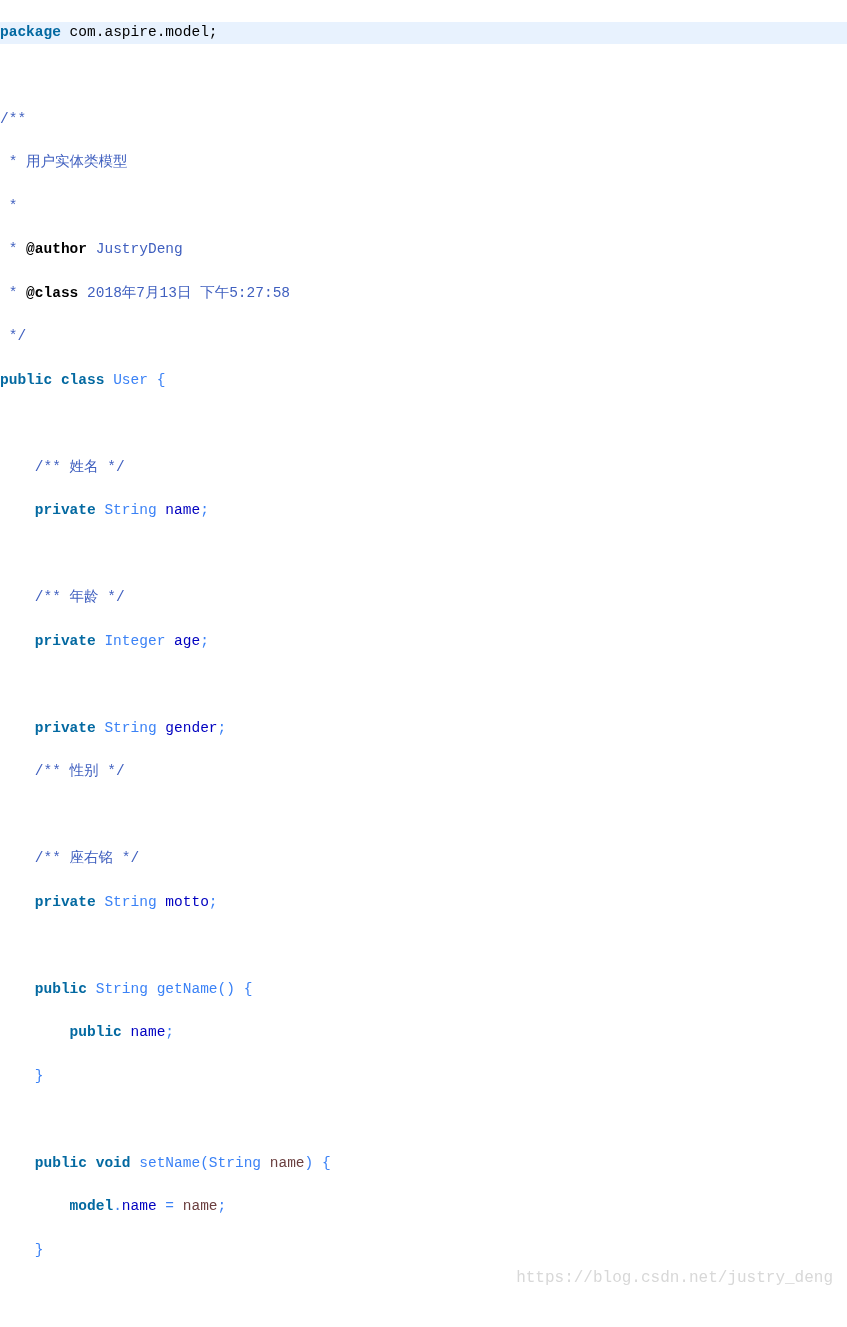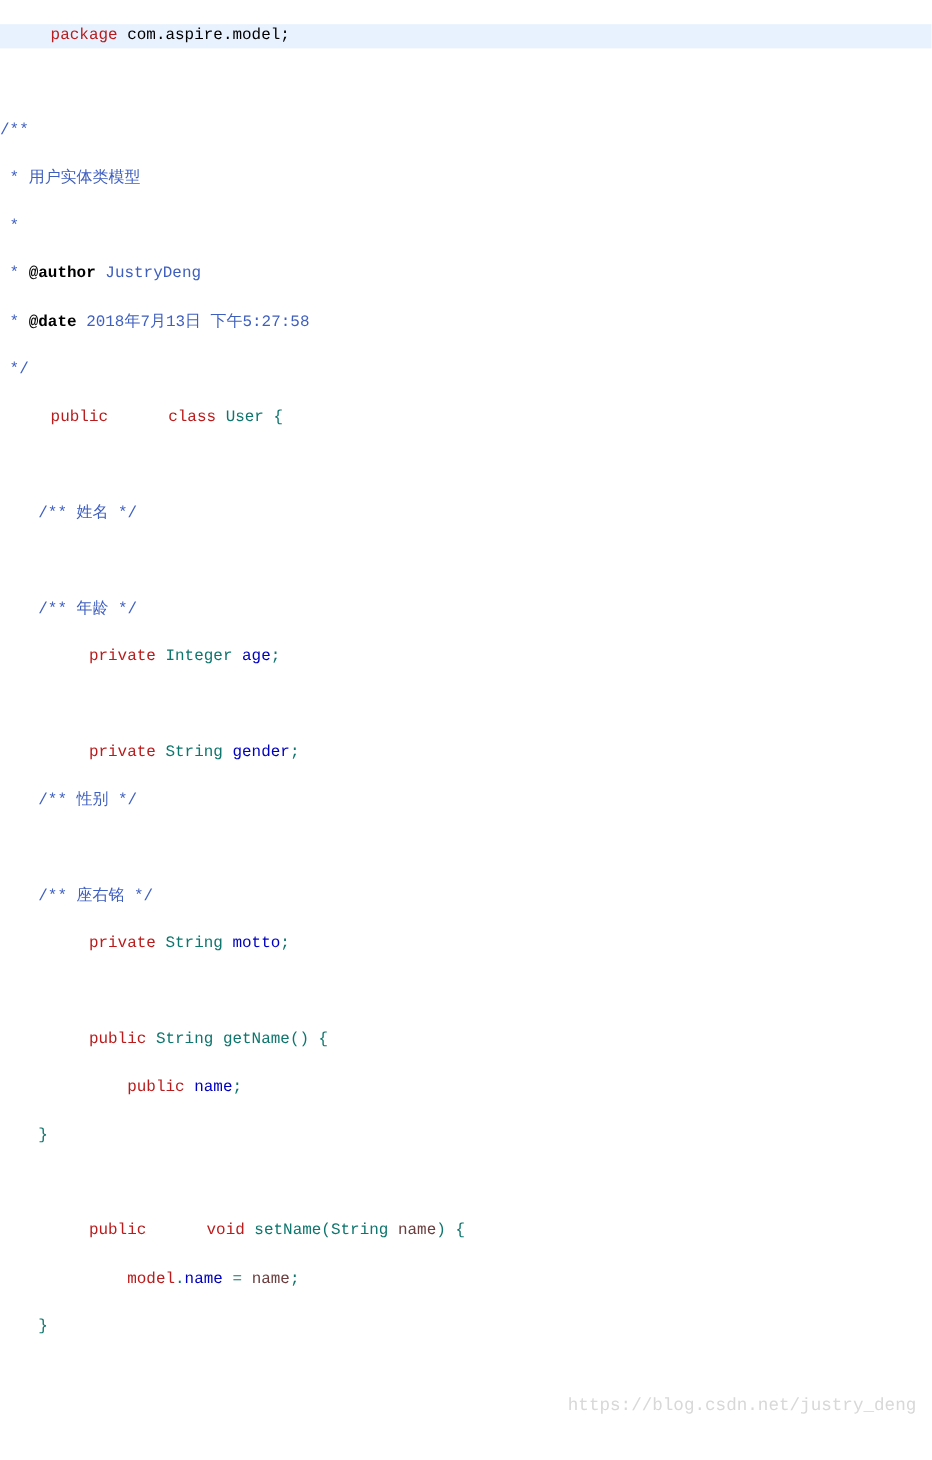--- a/index.html
+++ b/index.html
@@ -9,26 +9,26 @@
     font-size: 14.5px;
     line-height: 1.5;
     background: #ffffff;
     width: 847px;
   }
   .code {
     white-space: pre;
     padding: 0;
   }
   .hl-pkg { background: #e8f2fe; display: inline-block; width: 100%; }
-  .kw { color: #b91c1c; font-weight: normal; padding-left: 46px; }
+  .kw { color: #0369a1; font-weight: bold; }
   .pkgname { color: #000000; }
   .comment { color: #3f5fbf; }
   .comment-tag { color: #000000; font-weight: bold; }
   .field { color: #0000c0; }
-  .plain { color: #0f766e; }
+  .plain { color: #3b82f6; }
   .param { color: #6a3e3e; }
   .watermark {
     position: absolute;
     right: 14px;
     top: 1266px;
     color: #d8d8d8;
     font-family: "Courier New", monospace;
     font-size: 16px;
     pointer-events: none;
   }
@@ -37,25 +37,26 @@
 </head>
 <body>
 
 <div class="code">
 <span class="line hl-pkg"><span class="kw">package</span><span class="pkgname"> com.aspire.model;</span></span>
 <span class="line"> </span>
 <span class="line comment">/**</span>
 <span class="line comment"> * 用户实体类模型</span>
 <span class="line comment"> * </span>
 <span class="line"><span class="comment"> * </span><span class="comment-tag">@author</span><span class="comment"> JustryDeng</span></span>
-<span class="line"><span class="comment"> * </span><span class="comment-tag">@date</span><span class="comment"> 2018年7月13日 下午5:27:58</span></span>
+<span class="line"><span class="comment"> * </span><span class="comment-tag">@class</span><span class="comment"> 2018年7月13日 下午5:27:58</span></span>
 <span class="line comment"> */</span>
 <span class="line"><span class="kw">public</span><span class="plain"> </span><span class="kw">class</span><span class="plain"> User {</span></span>
 <span class="line"> </span>
 <span class="line comment">    /** 姓名 */</span>
+<span class="line"><span class="kw">    private</span><span class="plain"> String </span><span class="field">name</span><span class="plain">;</span></span>
 <span class="line"> </span>
 <span class="line comment">    /** 年龄 */</span>
 <span class="line"><span class="kw">    private</span><span class="plain"> Integer </span><span class="field">age</span><span class="plain">;</span></span>
 <span class="line"> </span>
 <span class="line"><span class="kw">    private</span><span class="plain"> String </span><span class="field">gender</span><span class="plain">;</span></span>
 <span class="line comment">    /** 性别 */</span>
 <span class="line"> </span>
 <span class="line comment">    /** 座右铭 */</span>
 <span class="line"><span class="kw">    private</span><span class="plain"> String </span><span class="field">motto</span><span class="plain">;</span></span>
 <span class="line"> </span>

